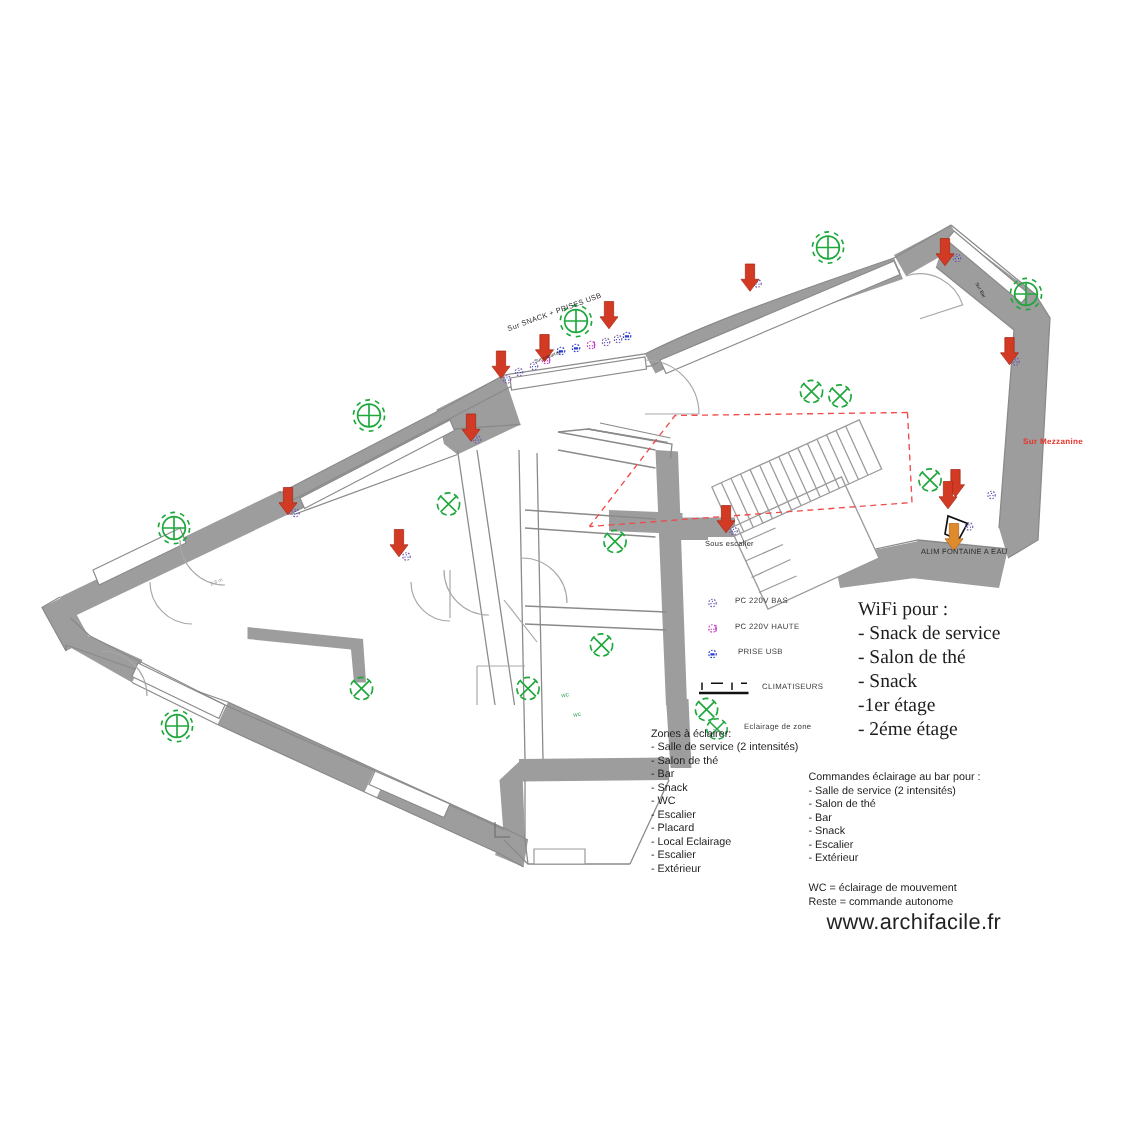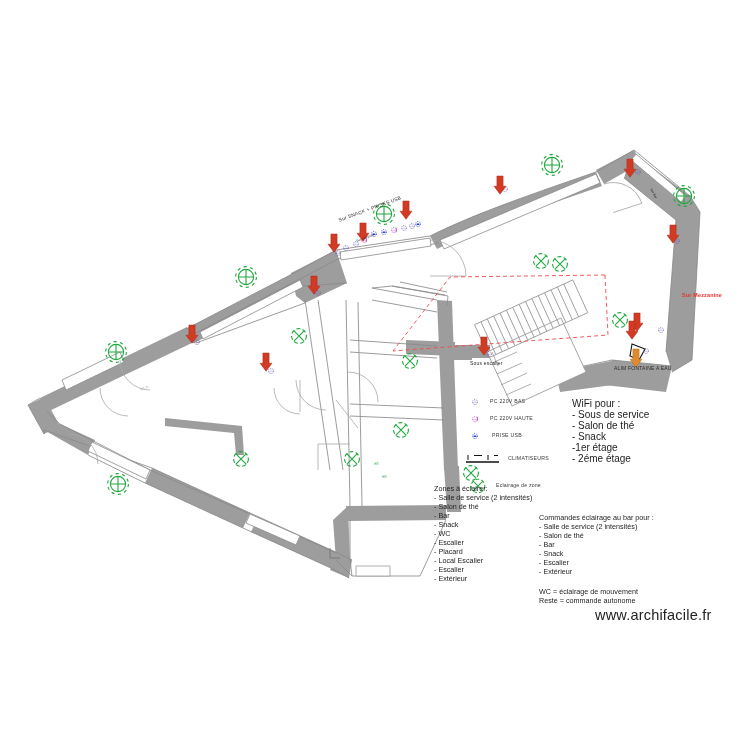--- a/index.html
+++ b/index.html
@@ -9,21 +9,21 @@
     font-family:"Liberation Sans", sans-serif;
     color:#222;
   }
   #plan-root{position:absolute;inset:0;width:750px;height:750px;}
   svg.plan{position:absolute;left:0;top:0;width:750px;height:750px;display:block;}
 
   
   .txt{position:absolute;white-space:pre;line-height:1.18;}
   .legend-label{font-size:5.2px;color:#3a3a3a;letter-spacing:.25px;}
   .legend-zone{font-size:5.2px;color:#3a3a3a;letter-spacing:.2px;}
-  .blk{font-size:10px;color:#1d1d1d;}
+  .blk{font-size:13px;color:#1d1d1d;font-family:Liberation Serif, serif;}
   .blk-sm{font-size:7.2px;color:#1d1d1d;}
   .tiny-dark{font-size:5.0px;color:#2b2b2b;letter-spacing:.2px;}
   .tiny-red{font-size:5.4px;color:#e8332a;font-weight:bold;letter-spacing:.2px;}
   .tiny-grey{font-size:3.4px;color:#9b9b9b;}
   .rot-lbl{font-size:4.9px;color:#2b2b2b;letter-spacing:.25px;transform-origin:0 0;}
   .rot-tiny{font-size:3.1px;color:#1a1a1a;transform-origin:0 0;letter-spacing:.1px;}
   .grn-tiny{font-size:3.2px;color:#1a9a3c;transform-origin:0 0;}
   .wm{position:absolute;font-size:14.5px;color:#222;letter-spacing:.2px;}
 </style>
 </head>
@@ -351,48 +351,48 @@
         <g transform="translate(10,10) scale(0.92)">
             <use href="#zoneLight"></use>
           </g>
       </svg>
       <span class="txt legend-zone" style="left:28px;top:7px;">Eclairage de zone</span>
     </div>
   </div>
 
   <div style="position:absolute;left:572px;top:398px;">
     <div class="blk" style="position:relative;">WiFi pour :</div>
-    <div class="blk" style="position:relative;">- Sous de service</div>
+    <div class="blk" style="position:relative;">- Snack de service</div>
     <div class="blk" style="position:relative;">- Salon de thé</div>
     <div class="blk" style="position:relative;">- Snack</div>
     <div class="blk" style="position:relative;">-1er étage</div>
     <div class="blk" style="position:relative;">- 2éme étage</div>
   </div>
 
   <div style="position:absolute;left:434px;top:460px;margin-top:24px;">
     <div class="blk-sm">Zones à éclairer:</div>
     <div class="blk-sm">- Salle de service (2 intensités)</div>
     <div class="blk-sm">- Salon de thé</div>
     <div class="blk-sm">- Bar</div>
     <div class="blk-sm">- Snack</div>
     <div class="blk-sm">- WC</div>
     <div class="blk-sm">- Escalier</div>
     <div class="blk-sm">- Placard</div>
-    <div class="blk-sm">- Local Escalier</div>
+    <div class="blk-sm">- Local Eclairage</div>
     <div class="blk-sm">- Escalier</div>
     <div class="blk-sm">- Extérieur</div>
   </div>
 
   <div style="position:absolute;left:539px;top:513px;">
     <div class="blk-sm">Commandes éclairage au bar pour :</div>
     <div class="blk-sm">- Salle de service (2 intensités)</div>
     <div class="blk-sm">- Salon de thé</div>
     <div class="blk-sm">- Bar</div>
     <div class="blk-sm">- Snack</div>
     <div class="blk-sm">- Escalier</div>
     <div class="blk-sm">- Extérieur</div>
     <div class="blk-sm" style="margin-top:11px;">WC = éclairage de mouvement</div>
     <div class="blk-sm" style="margin-top:0;">Reste = commande autonome</div>
   </div>
 
-  <div class="wm" style="left:551px;top:607px;margin-left:44px;">www.archifacile.fr</div>
+  <div class="wm" style="left:551px;top:607px;">www.archifacile.fr</div>
 
 </div>
 
 </body></html>

